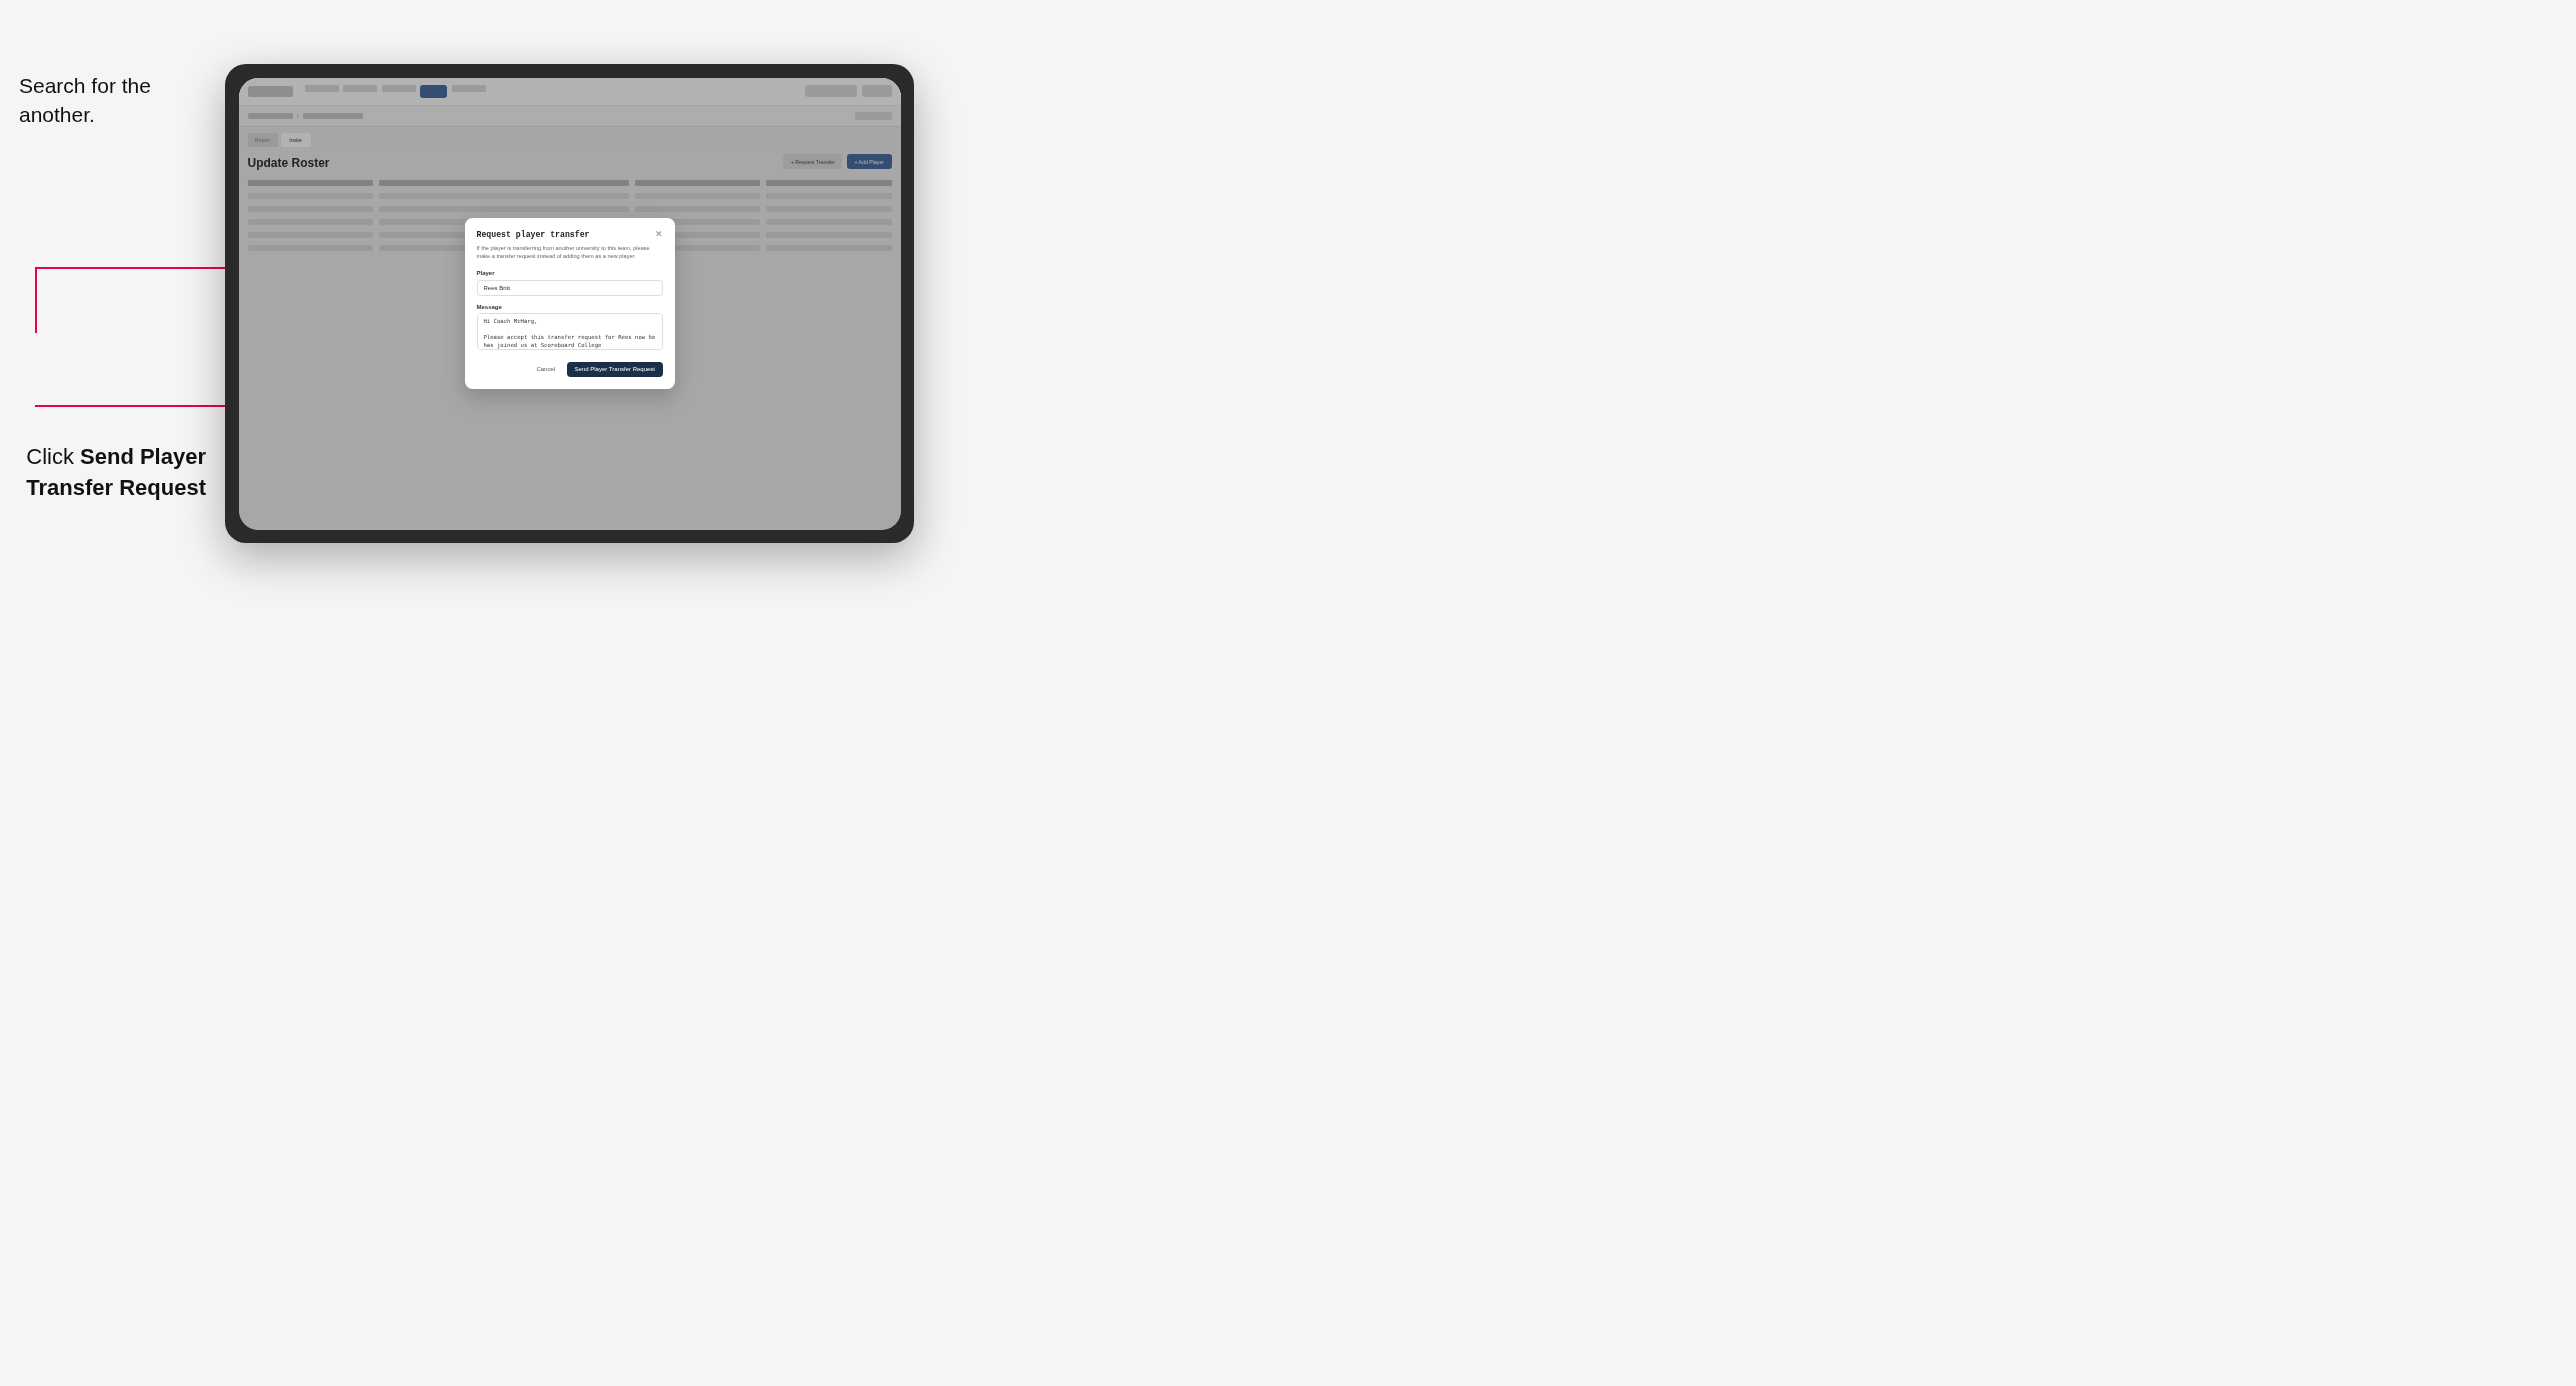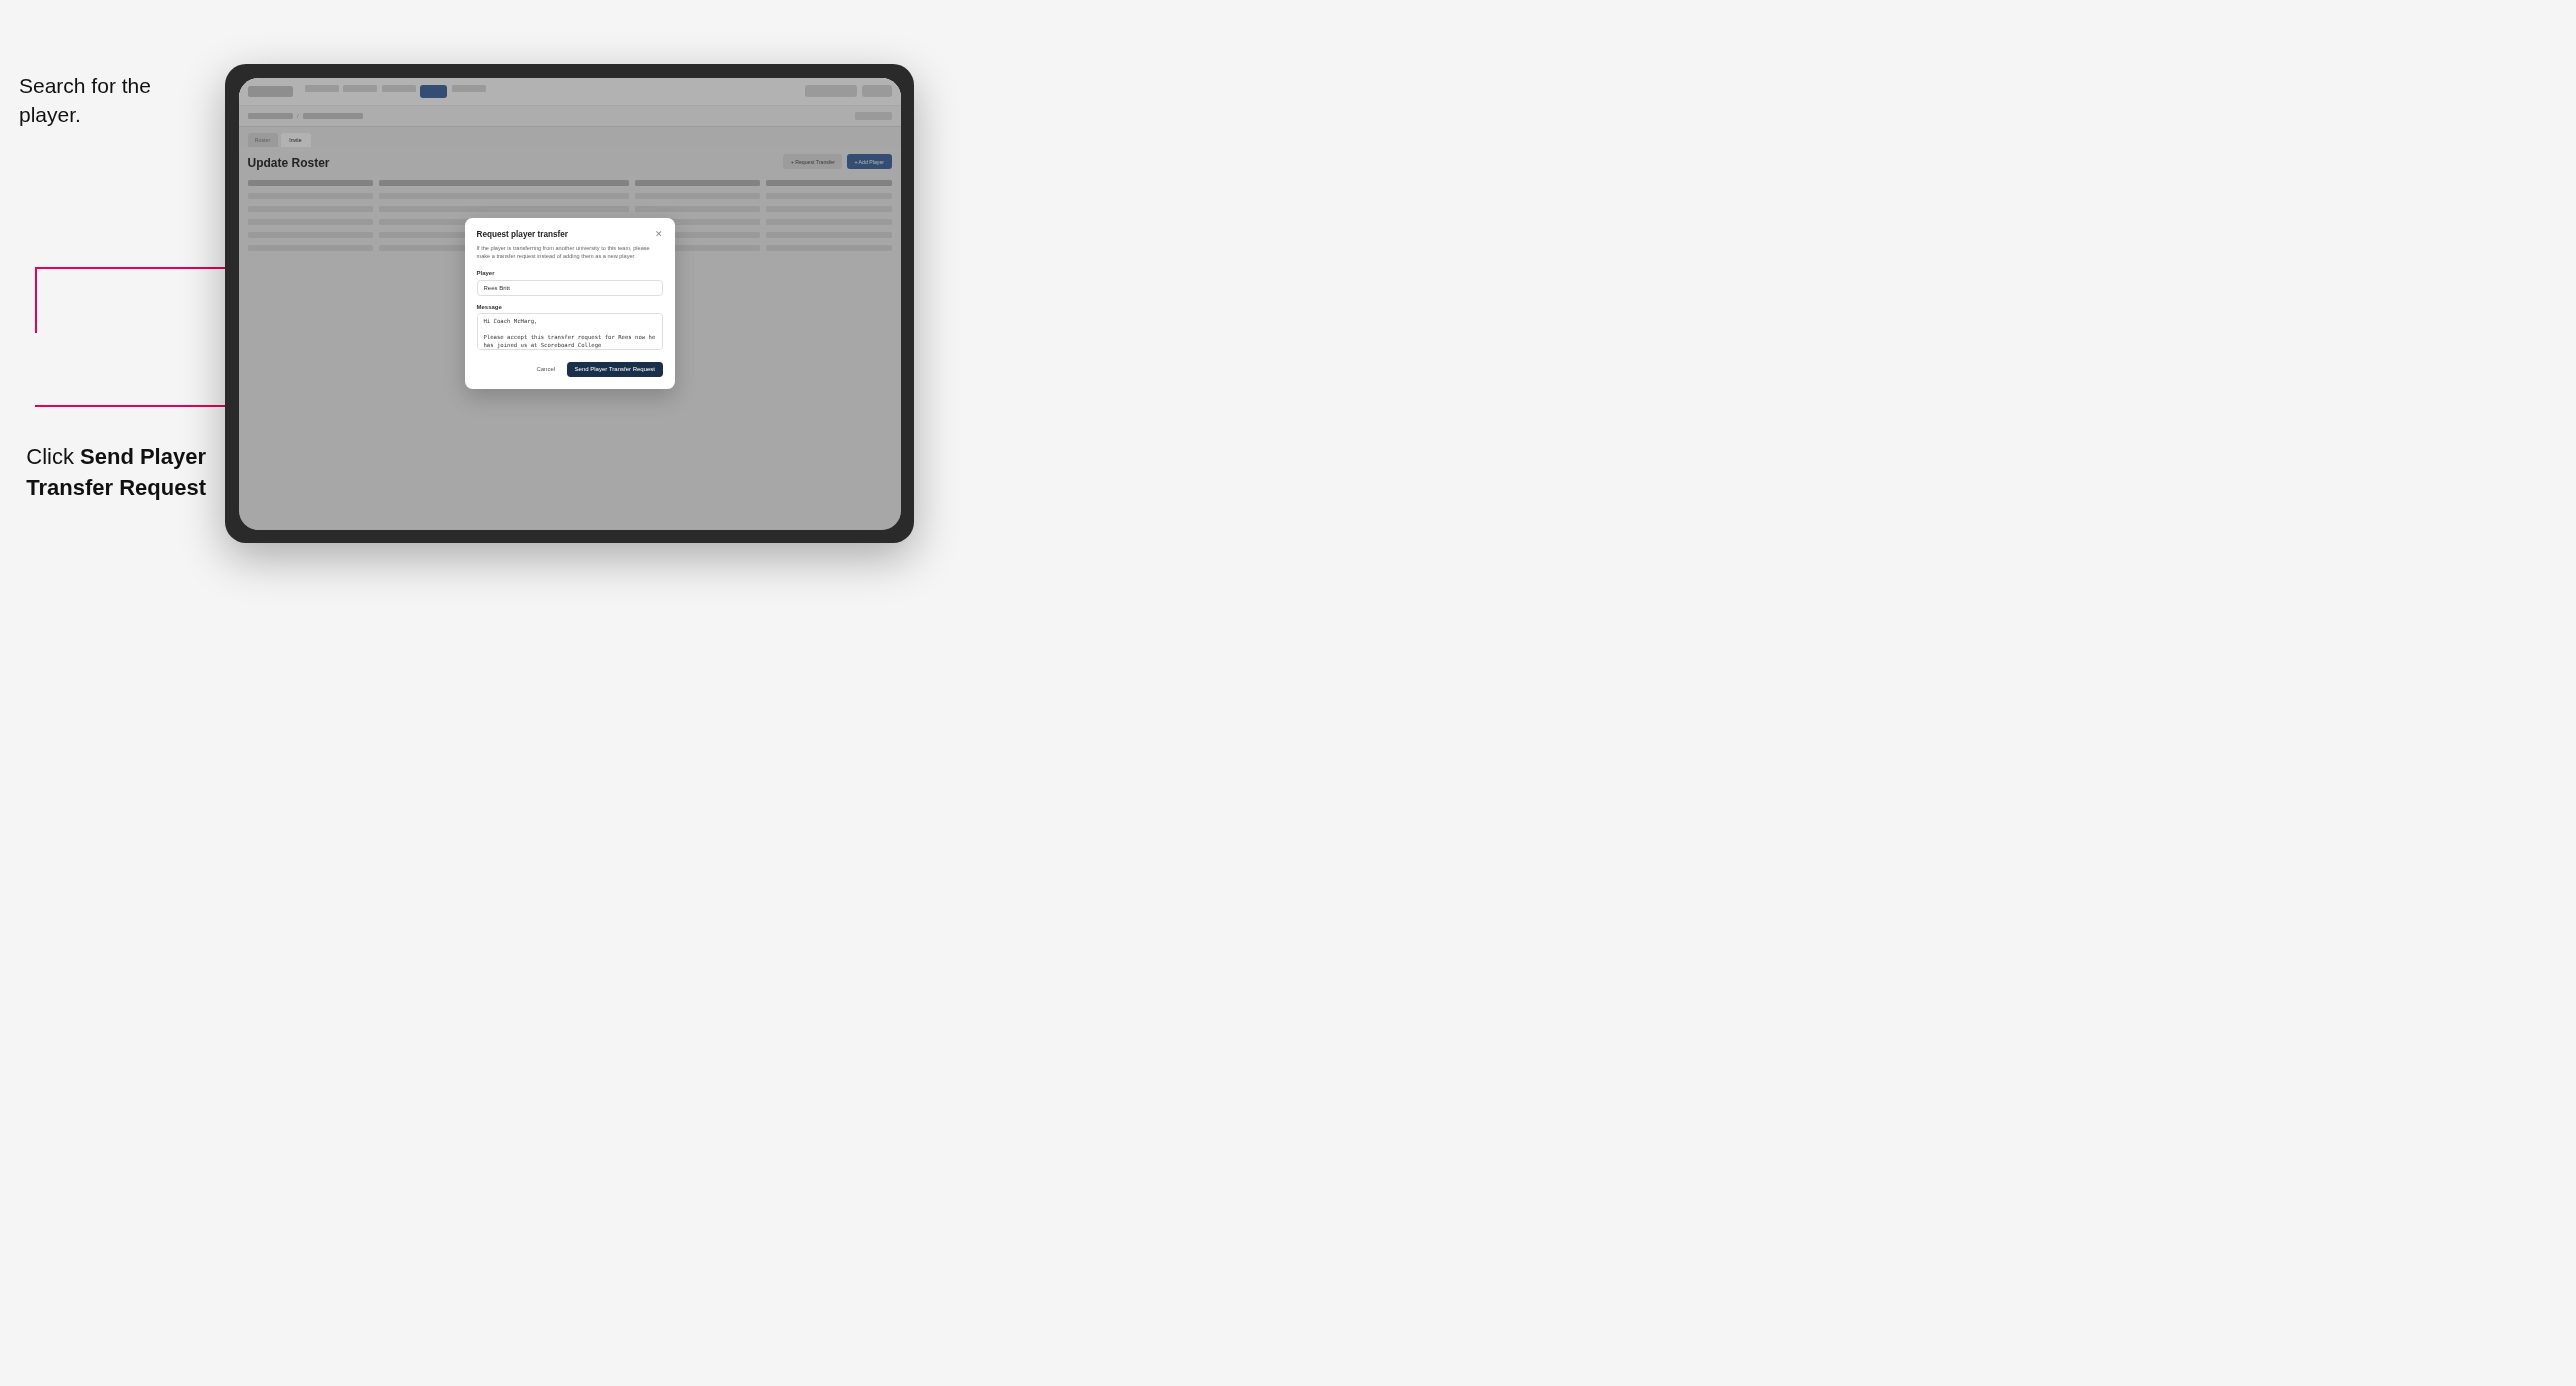--- a/index.html
+++ b/index.html
@@ -264,20 +264,21 @@
       display: flex;
       justify-content: space-between;
       align-items: center;
       margin-bottom: 6px;
     }
 
     .modal-title {
       font-size: 8.2px;
       font-weight: 600;
       color: #222;
+      font-family: Liberation Mono, monospace;
     }
 
     .modal-close {
       font-size: 9px;
       color: #888;
       cursor: pointer;
       line-height: 1;
     }
 
     .modal-description {
@@ -345,21 +346,21 @@
       padding: 4.5px 7.5px;
       cursor: pointer;
       font-weight: 500;
     }
   </style>
 </head>
 <body>
 
 <div class="annotation-area">
   <div class="annotation-text-1">
-    <span>Search for the player.</span>
+    <span>Search for the another.</span>
   </div>
 
 
   <div class="annotation-text-3">
     <span>Click <strong>Send Player<br>Transfer Request</strong></span>
   </div>
 </div>
 
 <div style="position:absolute; top:267px; left:35px; width:1.5px; height:66px; background:#e5005a;"></div>
 <div style="position:absolute; top:267px; left:35px; width:431px; height:1.5px; background:#e5005a;"></div>

